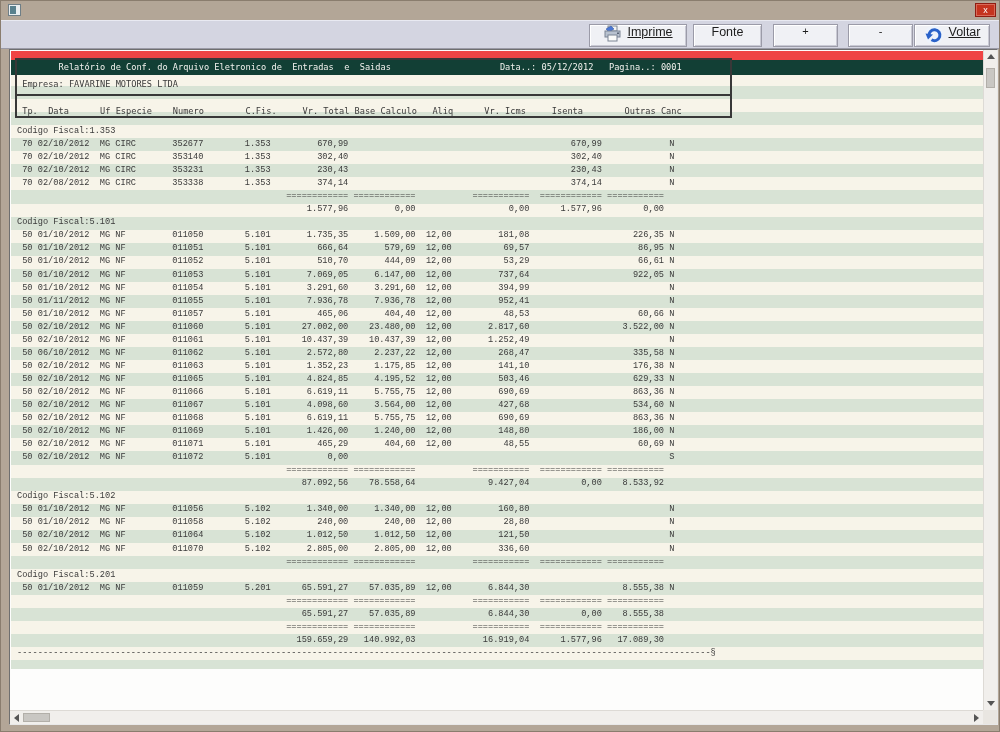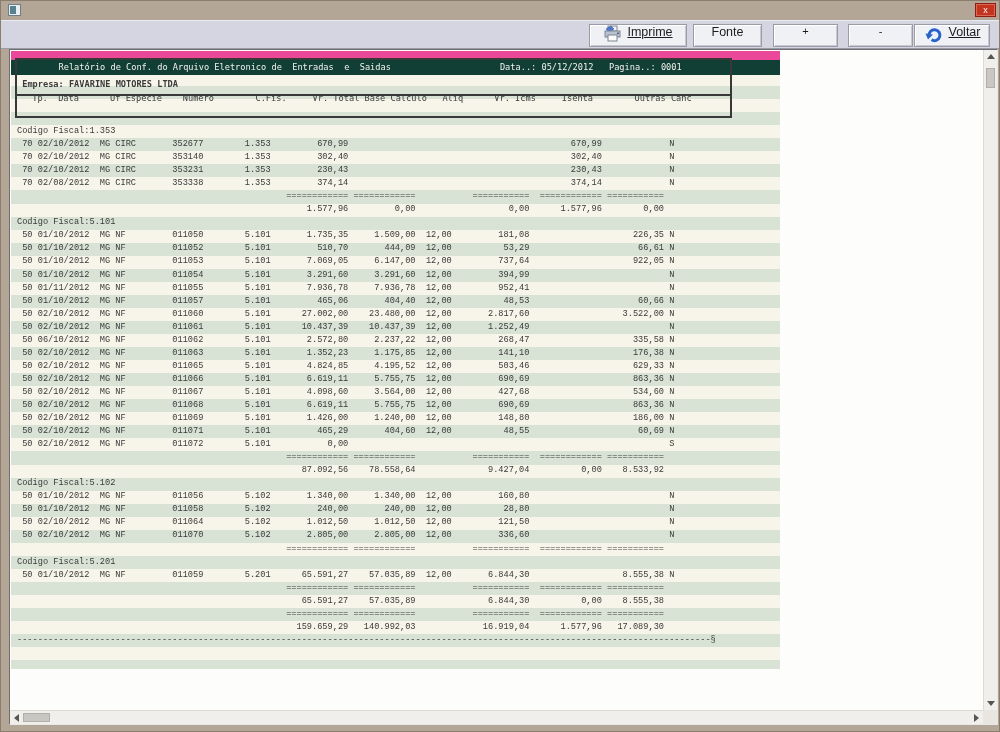--- a/index.html
+++ b/index.html
@@ -31,36 +31,36 @@
   #btn-plus{left:772px;width:65px;font-size:11px;}
   #btn-minus{left:847px;width:65px;font-size:11px;}
   #btn-voltar{left:913px;width:76px;}
   .tbtn svg{display:block;}
   
   .report-frame{
     position:absolute;left:8px;top:48px;width:989px;height:676px;background:#fdfdfc;
     border:1px solid #6f6f6f;border-right-color:#e8e8e8;border-bottom-color:#e8e8e8;box-sizing:border-box;
   }
   .page{
-    position:absolute;left:1px;top:1px;width:769px;height:618px;background:#ec4899;overflow:hidden;
+    position:absolute;left:1px;top:1px;width:973px;height:618px;background:#ef4444;overflow:hidden;
   }
   .stripes{
     position:absolute;left:0;top:8.75px;width:100%;height:610px;
     background:repeating-linear-gradient(to bottom,#d8e3d5 0 13.05px,#f7f4e9 13.05px 26.1px);
   }
   .greenbar{position:absolute;left:0;top:9px;width:100%;height:15px;background:#123f35;}
   .hdr-box{position:absolute;left:4px;top:7px;width:717px;height:60px;border:2px solid #383838;box-sizing:border-box;}
   .hdr-box .midline{position:absolute;left:0;top:34px;width:100%;border-top:2px solid #383838;}
   pre.pline{
     margin:0;position:absolute;left:6px;white-space:pre;
     font-family:"DejaVu Sans Mono",monospace;font-size:8.63px;color:#3a3a3a;letter-spacing:0;
   }
   #title-line{top:9px;line-height:15px;color:#f2f2ee;}
-  #empresa-line{top:26px;line-height:14px;font-weight:bold;}
-  #colhead-line{top:40px;line-height:15px;margin-left:10px;}
+  #empresa-line{top:26px;line-height:14px;}
+  #colhead-line{top:53px;line-height:15px;}
   .lines{position:absolute;left:6px;top:74px;right:0;}
   .rl{
     height:13.05px;line-height:13.05px;white-space:pre;
     font-family:Liberation Mono, monospace;font-size:8.63px;color:#3a3a3a;
   }
   
   .vscroll{position:absolute;right:0;top:0;width:14px;height:660px;background:#f1efec;border-left:1px solid #dddad5;box-sizing:border-box;}
   .hscroll{position:absolute;left:0;bottom:0;height:14px;width:973px;background:#f1efec;border-top:1px solid #dddad5;box-sizing:border-box;}
   .sb-corner{position:absolute;right:0;bottom:0;width:14px;height:14px;background:#e9e6e1;}
   .vthumb{position:absolute;left:2px;top:18px;width:9px;height:20px;background:#c9c7c3;border:1px solid #b2afa9;box-sizing:border-box;}
@@ -128,20 +128,21 @@
     <div class="lines" id="report-lines">
         <div class="rl">Codigo Fiscal:1.353                                                                                                                         </div>
         <div class="rl"> 70 02/10/2012  MG CIRC       352677        1.353         670,99                                           670,99             N             </div>
         <div class="rl"> 70 02/10/2012  MG CIRC       353140        1.353         302,40                                           302,40             N             </div>
         <div class="rl"> 70 02/10/2012  MG CIRC       353231        1.353         230,43                                           230,43             N             </div>
         <div class="rl"> 70 02/08/2012  MG CIRC       353338        1.353         374,14                                           374,14             N             </div>
         <div class="rl">                                                    ============ ============           ===========  ============ ===========               </div>
         <div class="rl">                                                        1.577,96         0,00                  0,00      1.577,96        0,00               </div>
         <div class="rl">Codigo Fiscal:5.101                                                                                                                         </div>
         <div class="rl"> 50 01/10/2012  MG NF         011050        5.101       1.735,35     1.509,00  12,00         181,08                    226,35 N             </div>
+        <div class="rl"> 50 01/10/2012  MG NF         011051        5.101         666,64       579,69  12,00          69,57                     86,95 N             </div>
         <div class="rl"> 50 01/10/2012  MG NF         011052        5.101         510,70       444,09  12,00          53,29                     66,61 N             </div>
         <div class="rl"> 50 01/10/2012  MG NF         011053        5.101       7.069,05     6.147,00  12,00         737,64                    922,05 N             </div>
         <div class="rl"> 50 01/10/2012  MG NF         011054        5.101       3.291,60     3.291,60  12,00         394,99                           N             </div>
         <div class="rl"> 50 01/11/2012  MG NF         011055        5.101       7.936,78     7.936,78  12,00         952,41                           N             </div>
         <div class="rl"> 50 01/10/2012  MG NF         011057        5.101         465,06       404,40  12,00          48,53                     60,66 N             </div>
         <div class="rl"> 50 02/10/2012  MG NF         011060        5.101      27.002,00    23.480,00  12,00       2.817,60                  3.522,00 N             </div>
         <div class="rl"> 50 02/10/2012  MG NF         011061        5.101      10.437,39    10.437,39  12,00       1.252,49                           N             </div>
         <div class="rl"> 50 06/10/2012  MG NF         011062        5.101       2.572,80     2.237,22  12,00         268,47                    335,58 N             </div>
         <div class="rl"> 50 02/10/2012  MG NF         011063        5.101       1.352,23     1.175,85  12,00         141,10                    176,38 N             </div>
         <div class="rl"> 50 02/10/2012  MG NF         011065        5.101       4.824,85     4.195,52  12,00         503,46                    629,33 N             </div>

